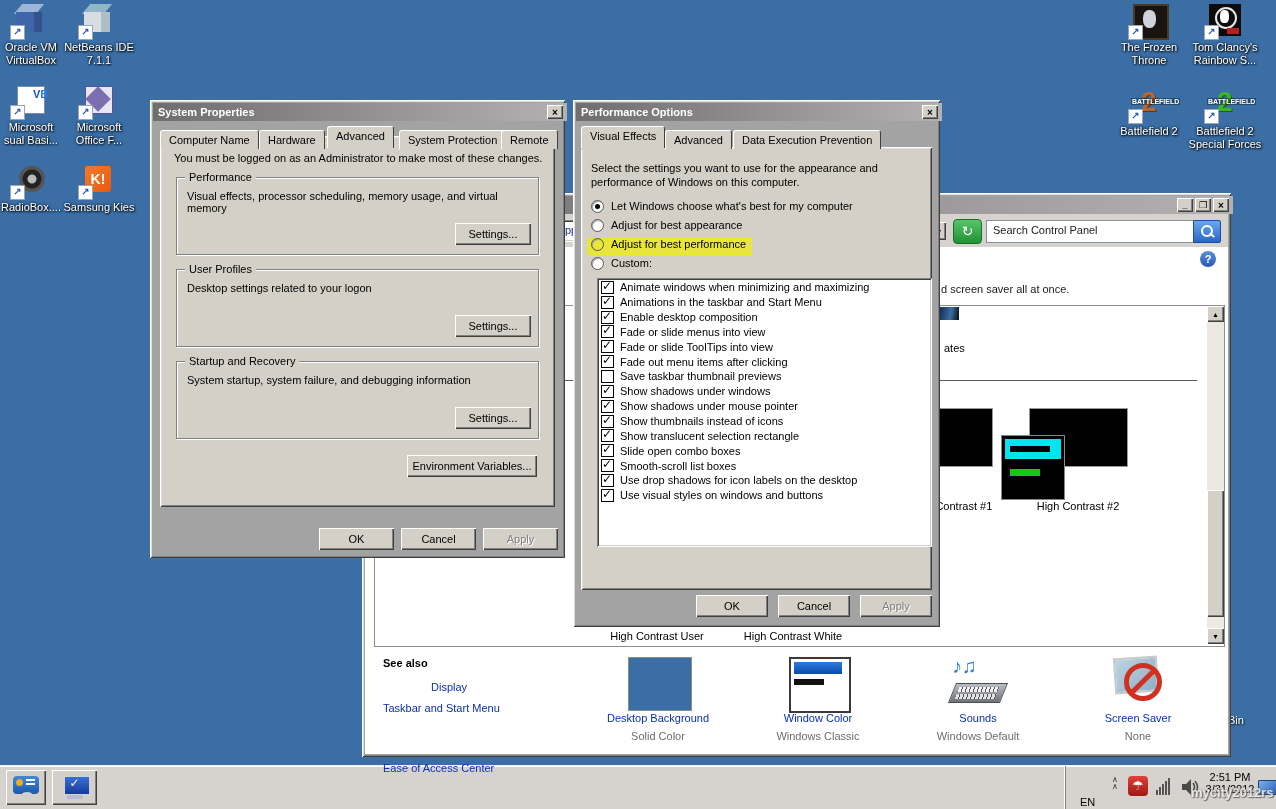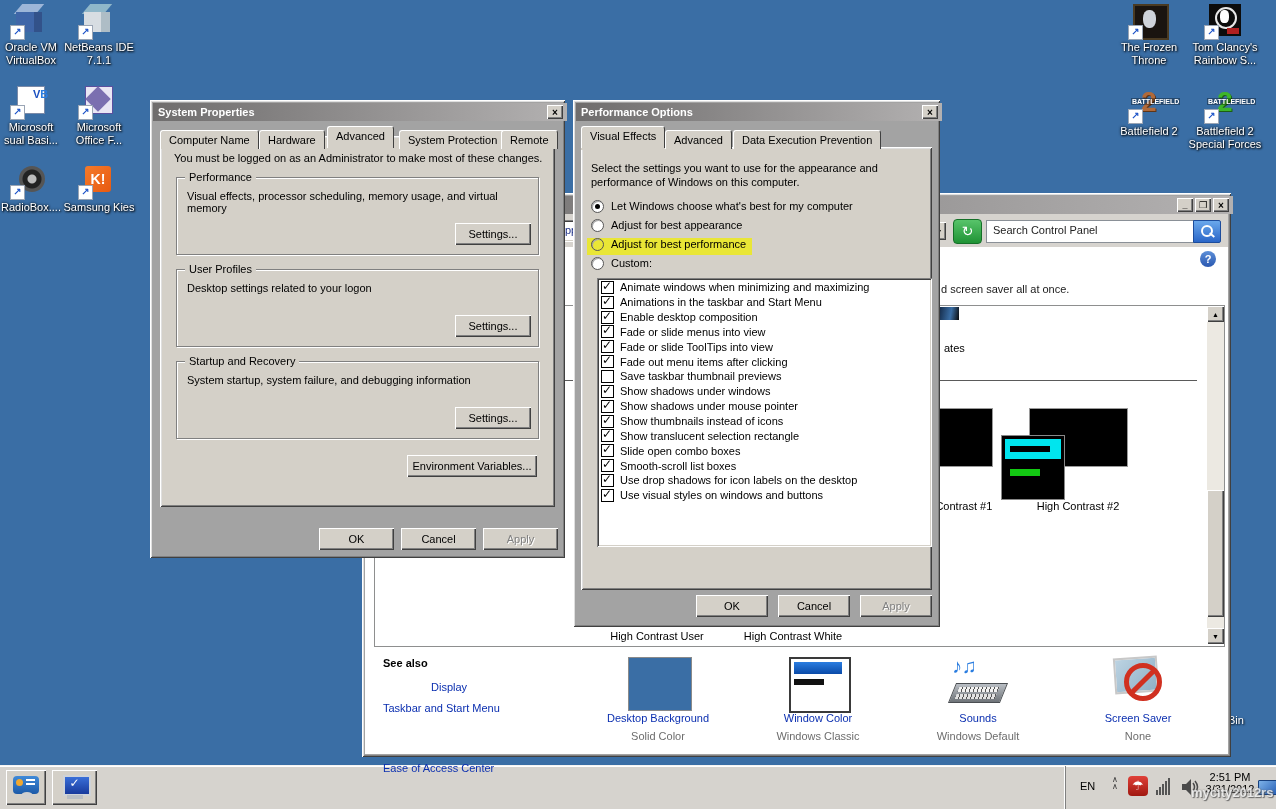--- a/index.html
+++ b/index.html
@@ -392,21 +392,21 @@
     </div>
     <div class="abs btn" style="left:52px;top:4px;width:45px;height:35px;">
       <div style="position:relative;width:28px;height:26px;">
         <div class="abs" style="left:2px;top:0;width:24px;height:17px;background:linear-gradient(#3a6fd8,#183a9c);border:2px solid #cfd3d8;"></div>
         <div class="abs" style="left:9px;top:1px;color:#fff;font-weight:bold;font-size:12px;">✓</div>
         <div class="abs" style="left:6px;top:20px;width:16px;height:4px;background:#b9bec4;"></div>
       </div>
     </div>
 
     <div class="abs" style="right:0;top:0;height:44px;width:210px;border-left:1px solid #808080;box-shadow:-1px 0 0 #fff;">
-      <div class="abs traytxt" style="left:14px;top:14px;">EN</div>
+      <div class="abs traytxt" style="left:14px;top:30px;">EN</div>
       <div class="abs" style="left:46px;top:10px;font-size:8px;line-height:7px;color:#333;">∧<br>∧</div>
       <div class="abs" style="left:62px;top:10px;width:20px;height:20px;background:linear-gradient(#e04038,#a01810);border-radius:4px;color:#fff;text-align:center;line-height:19px;font-size:13px;">☂</div>
       <div class="abs bars" style="left:90px;top:12px;"><span style="height:5px;"></span><span style="height:8px;"></span><span style="height:11px;"></span><span style="height:14px;"></span><span style="height:17px;"></span></div>
       <div class="abs" style="left:115px;top:12px;">
         <svg width="20" height="18" viewBox="0 0 20 18">
             <polygon points="1,6 5,6 10,1 10,17 5,12 1,12" fill="#4a4a4a"></polygon>
             <path d="M12 5 q3 4 0 8 M14 3 q5 6 0 12" stroke="#4a4a4a" stroke-width="1.5" fill="none"></path>
           </svg>
       </div>
       <div class="abs" style="left:138px;top:5px;width:52px;text-align:center;">

